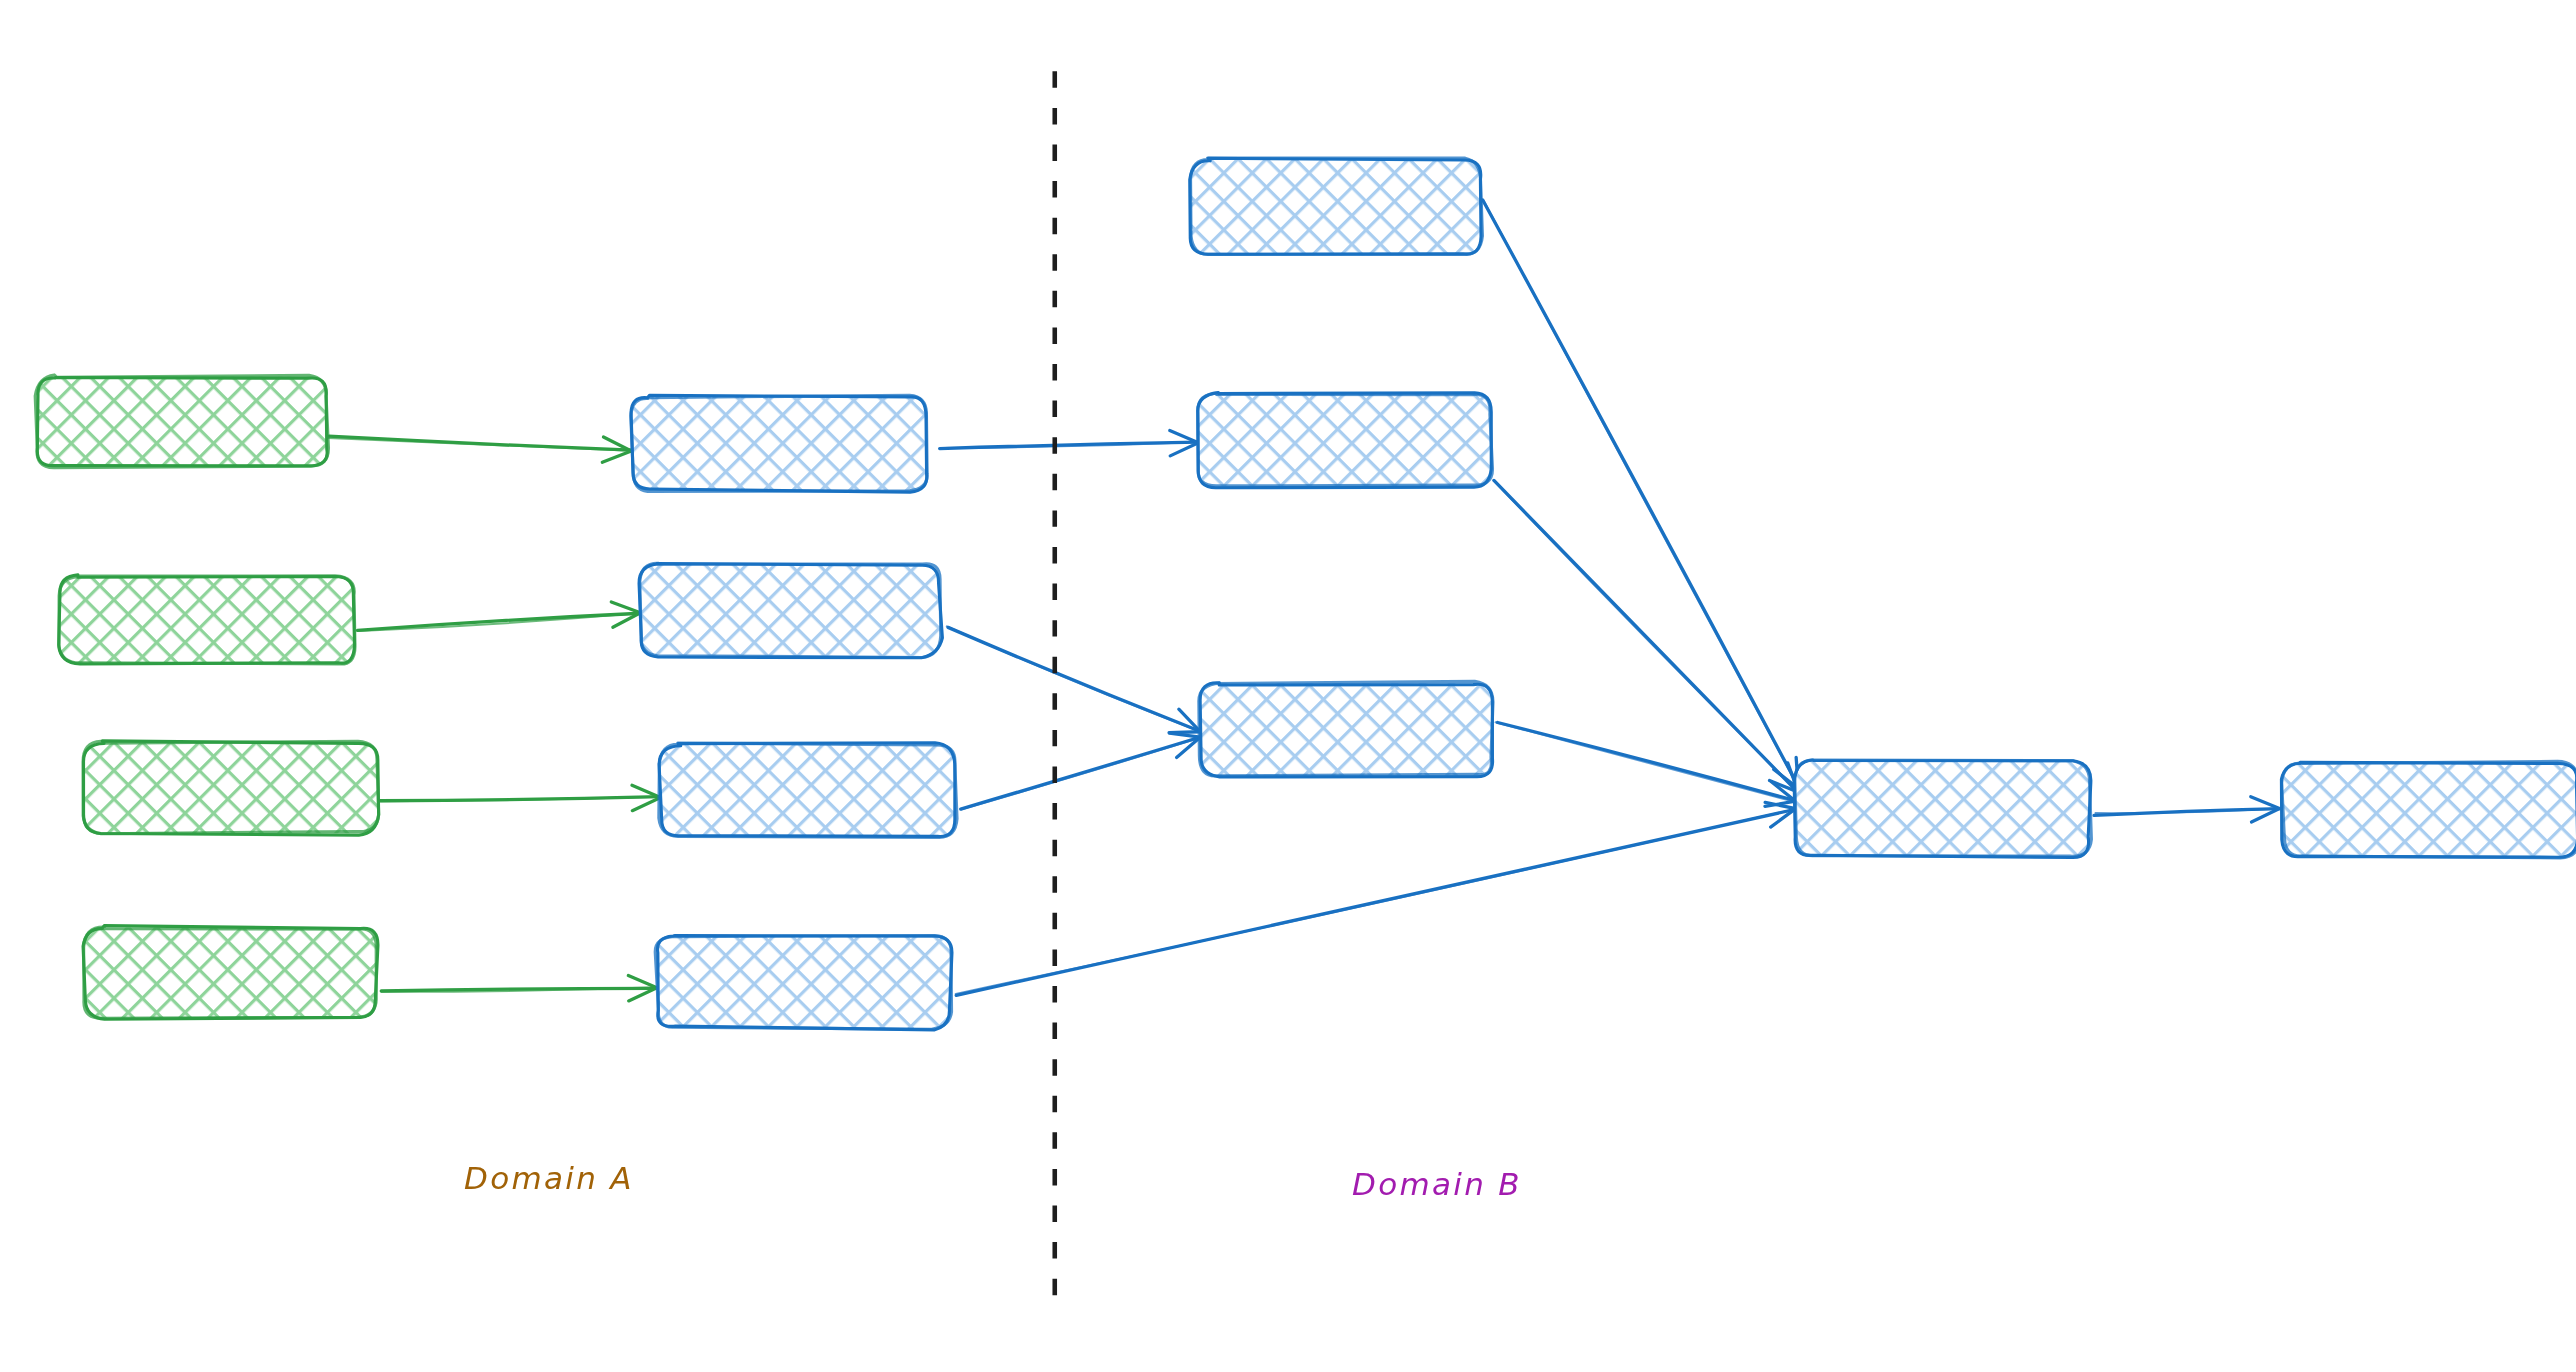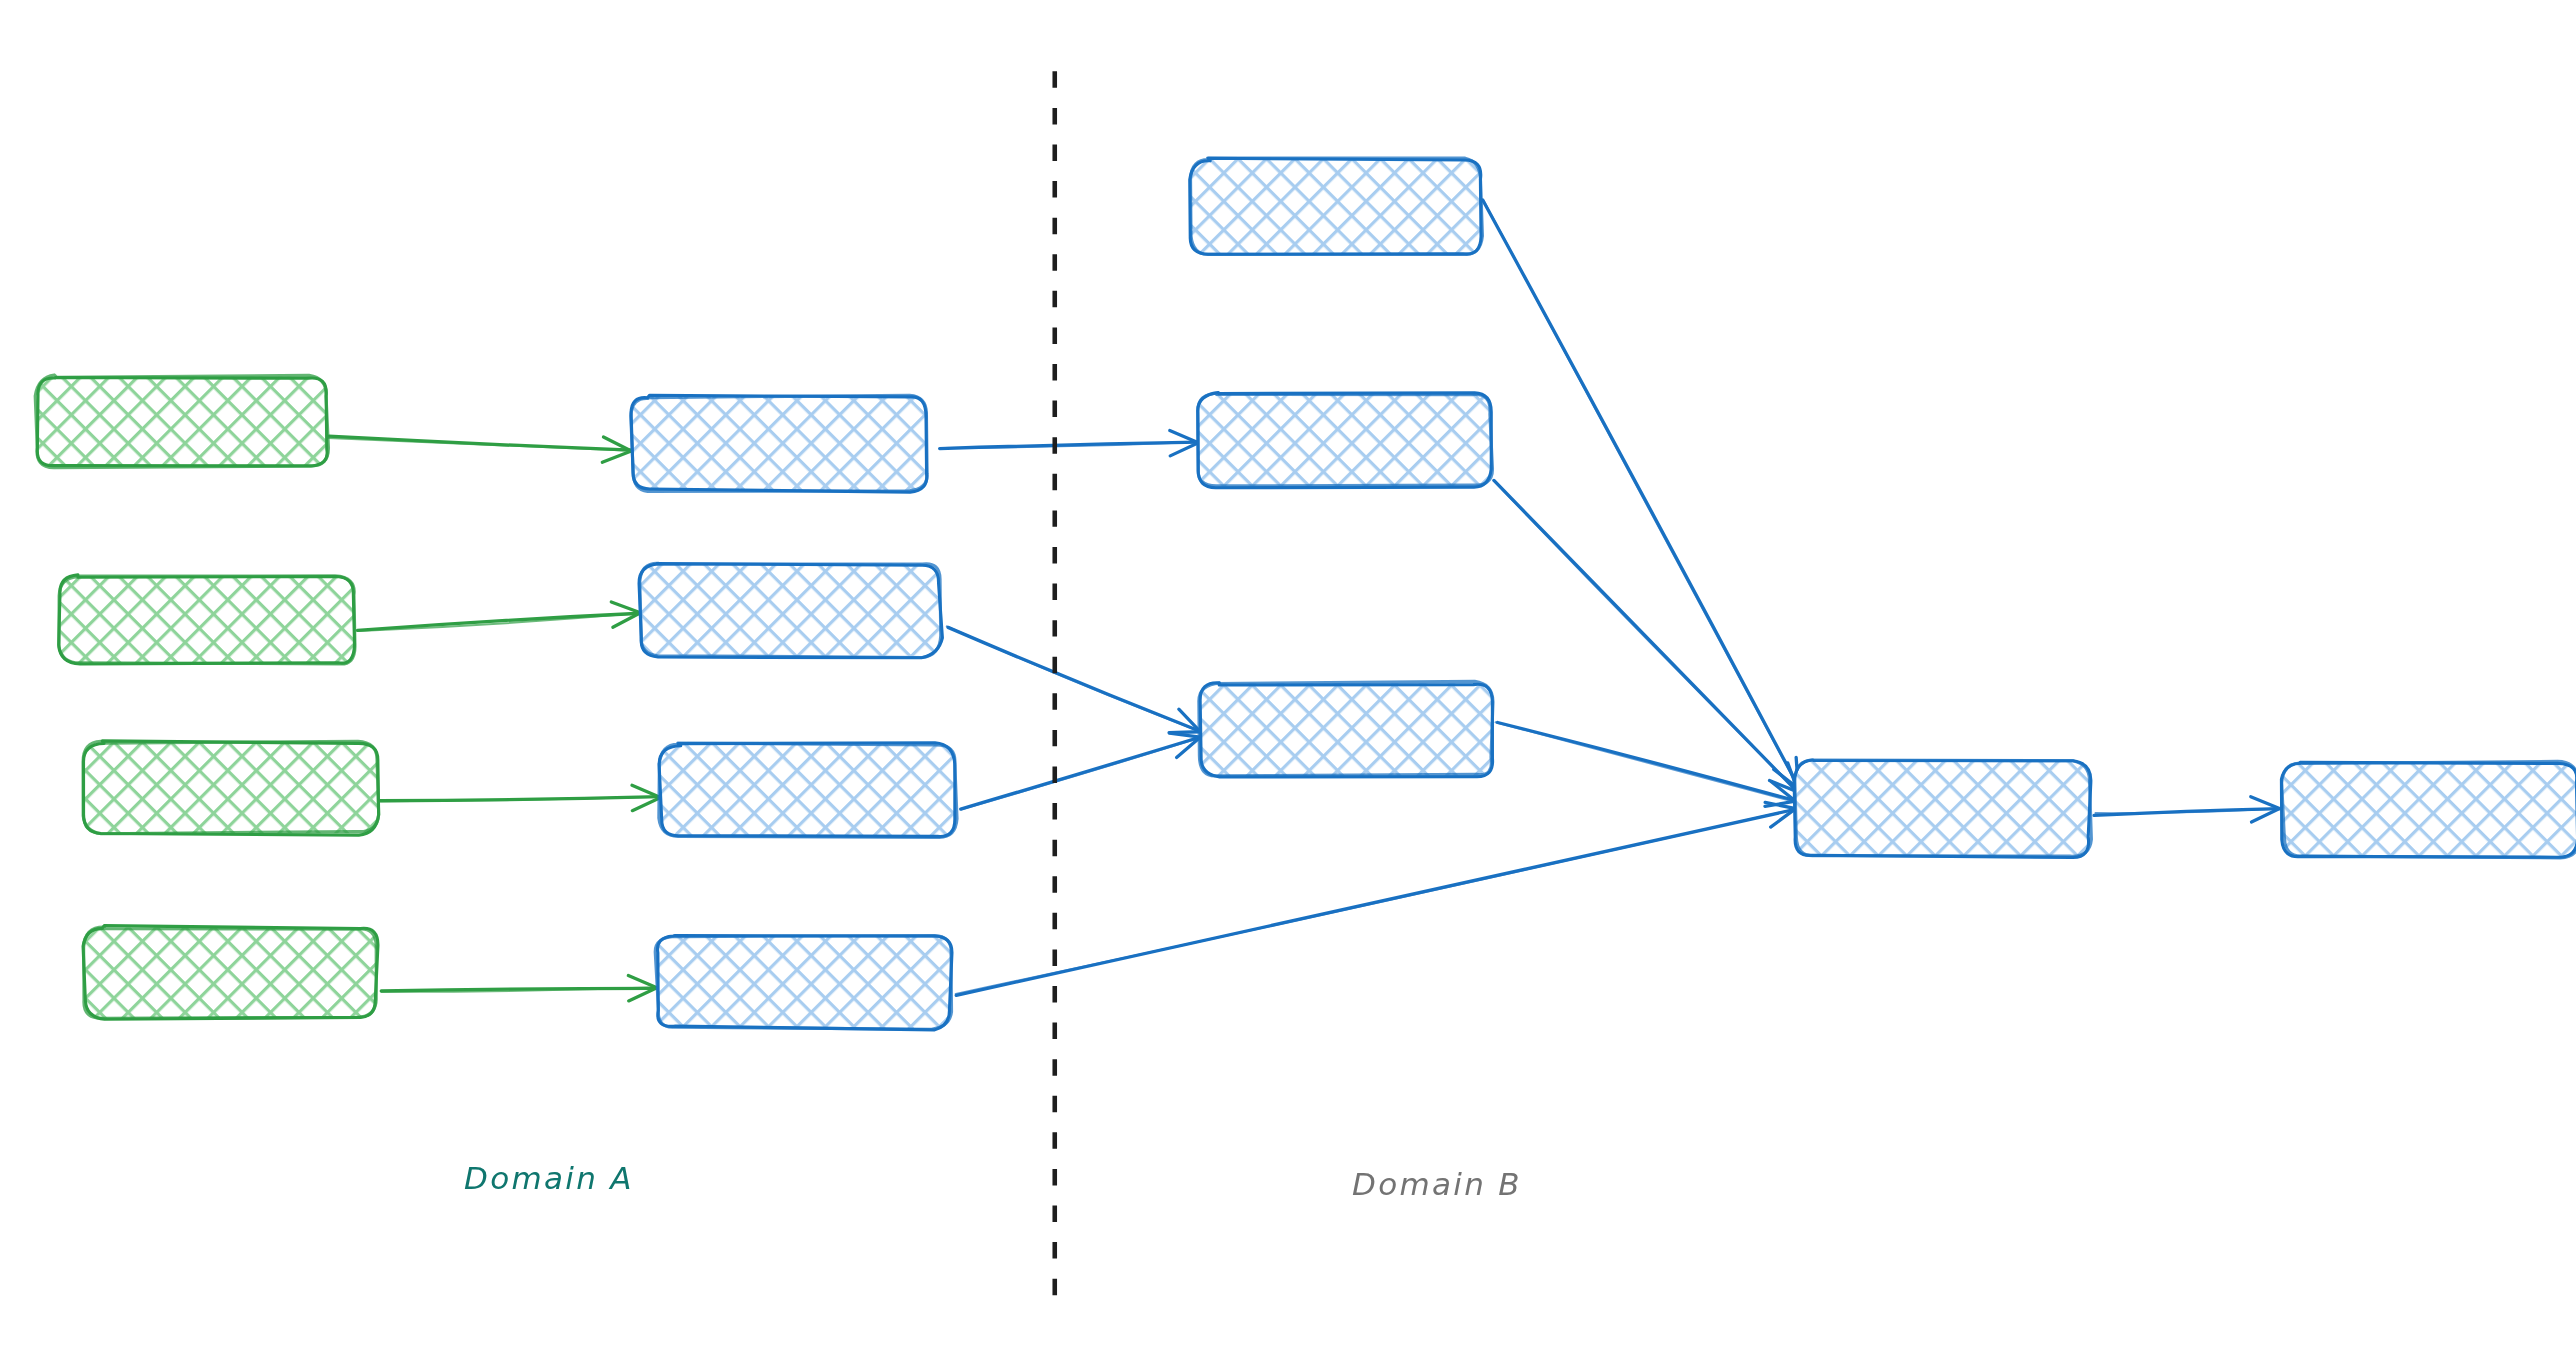--- a/index.html
+++ b/index.html
@@ -183,18 +183,18 @@
           <rect x="2496" y="834" width="322" height="103" rx="20" ry="20" fill="url(#hatch-blue)" stroke="none"></rect>
           <path d="M 2514.5481610029938 833.5322069753893 L 2796.254408908449 834.6270353409461 Q 2819.839587500319 835.2226673723198 2816.6466097744183 854.7734624936245 L 2817.895899464935 916.4955701184459 Q 2817.290105247311 938.0754799122922 2795.8397072751077 937.1907973968424 L 2516.4756781602277 936.228352317866 Q 2496.1805948808787 939.1327940736898 2494.494207476638 917.9387503760867 L 2494.108454765007 851.9064221904613 Q 2497.6352766888217 835.1691598772071 2514.883307278901 834.487112331111 Z" fill="none" stroke="#1971c2" stroke-width="3.4" stroke-linecap="round" stroke-linejoin="round" opacity="1"></path>
           <path d="M 2517.691641591303 834.7584627906792 L 2796.115354353562 832.4440618642606 Q 2818.3133074292914 833.0874401948415 2817.229017585516 852.7352300603874 L 2819.4549654221164 918.3579470816069 Q 2818.704710697755 937.4128800840117 2799.060538661666 937.9545090361498 L 2516.392096375674 935.8584178608842 Q 2497.828587385826 936.6570907915942 2497.2885774780066 915.0652778201736 L 2494.402323626913 855.9737866587005 Q 2495.8767726227643 834.7886055116542 2514.2279852351176 834.1621828305535 Z" fill="none" stroke="#1971c2" stroke-width="3.4" stroke-linecap="round" stroke-linejoin="round" opacity="0.75"></path>
         </g>
       </g>
     <g id="divider-layer">
         <line x1="1153" y1="78" x2="1153" y2="1418" stroke="#1e1e1e" stroke-width="5" stroke-dasharray="18 22" stroke-linecap="butt"></line>
       </g>
   </svg>
 
-  <div class="domain-label" id="label-domain-a" style="left: 464px; top: 1160px; color: #0f766e;">Domain A</div>
-
-  <div class="domain-label" id="label-domain-b" style="left: 1352px; top: 1166px; color: #737373;">Domain B</div>
+  <div class="domain-label" id="label-domain-a" style="left: 464px; top: 1160px; color: #a16207;">Domain A</div>
+
+  <div class="domain-label" id="label-domain-b" style="left: 1352px; top: 1166px; color: #a21caf;">Domain B</div>
 
 </div>
 
 
 </body></html>

